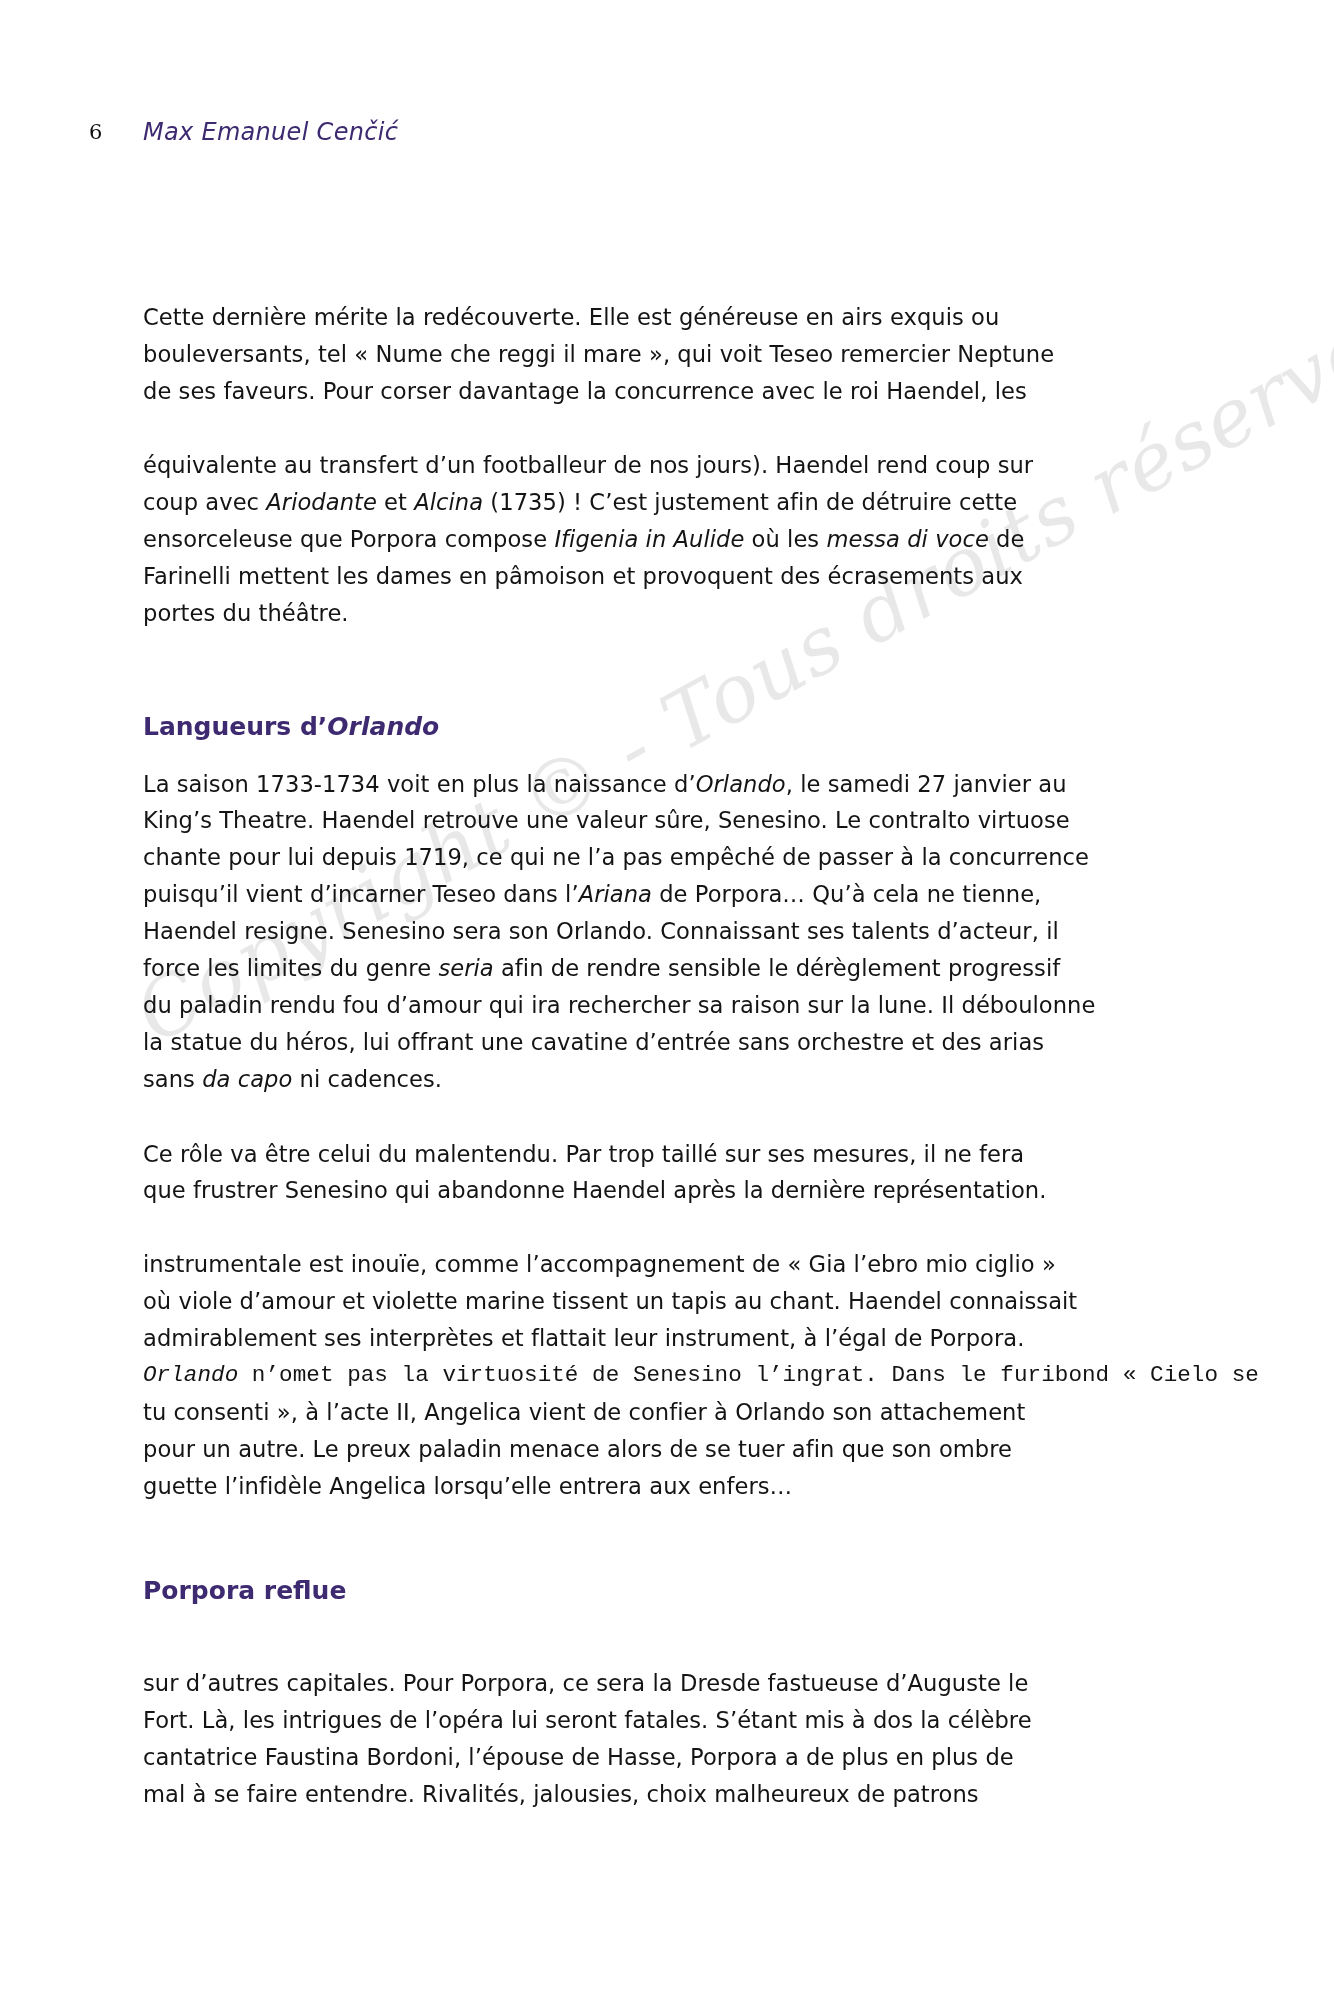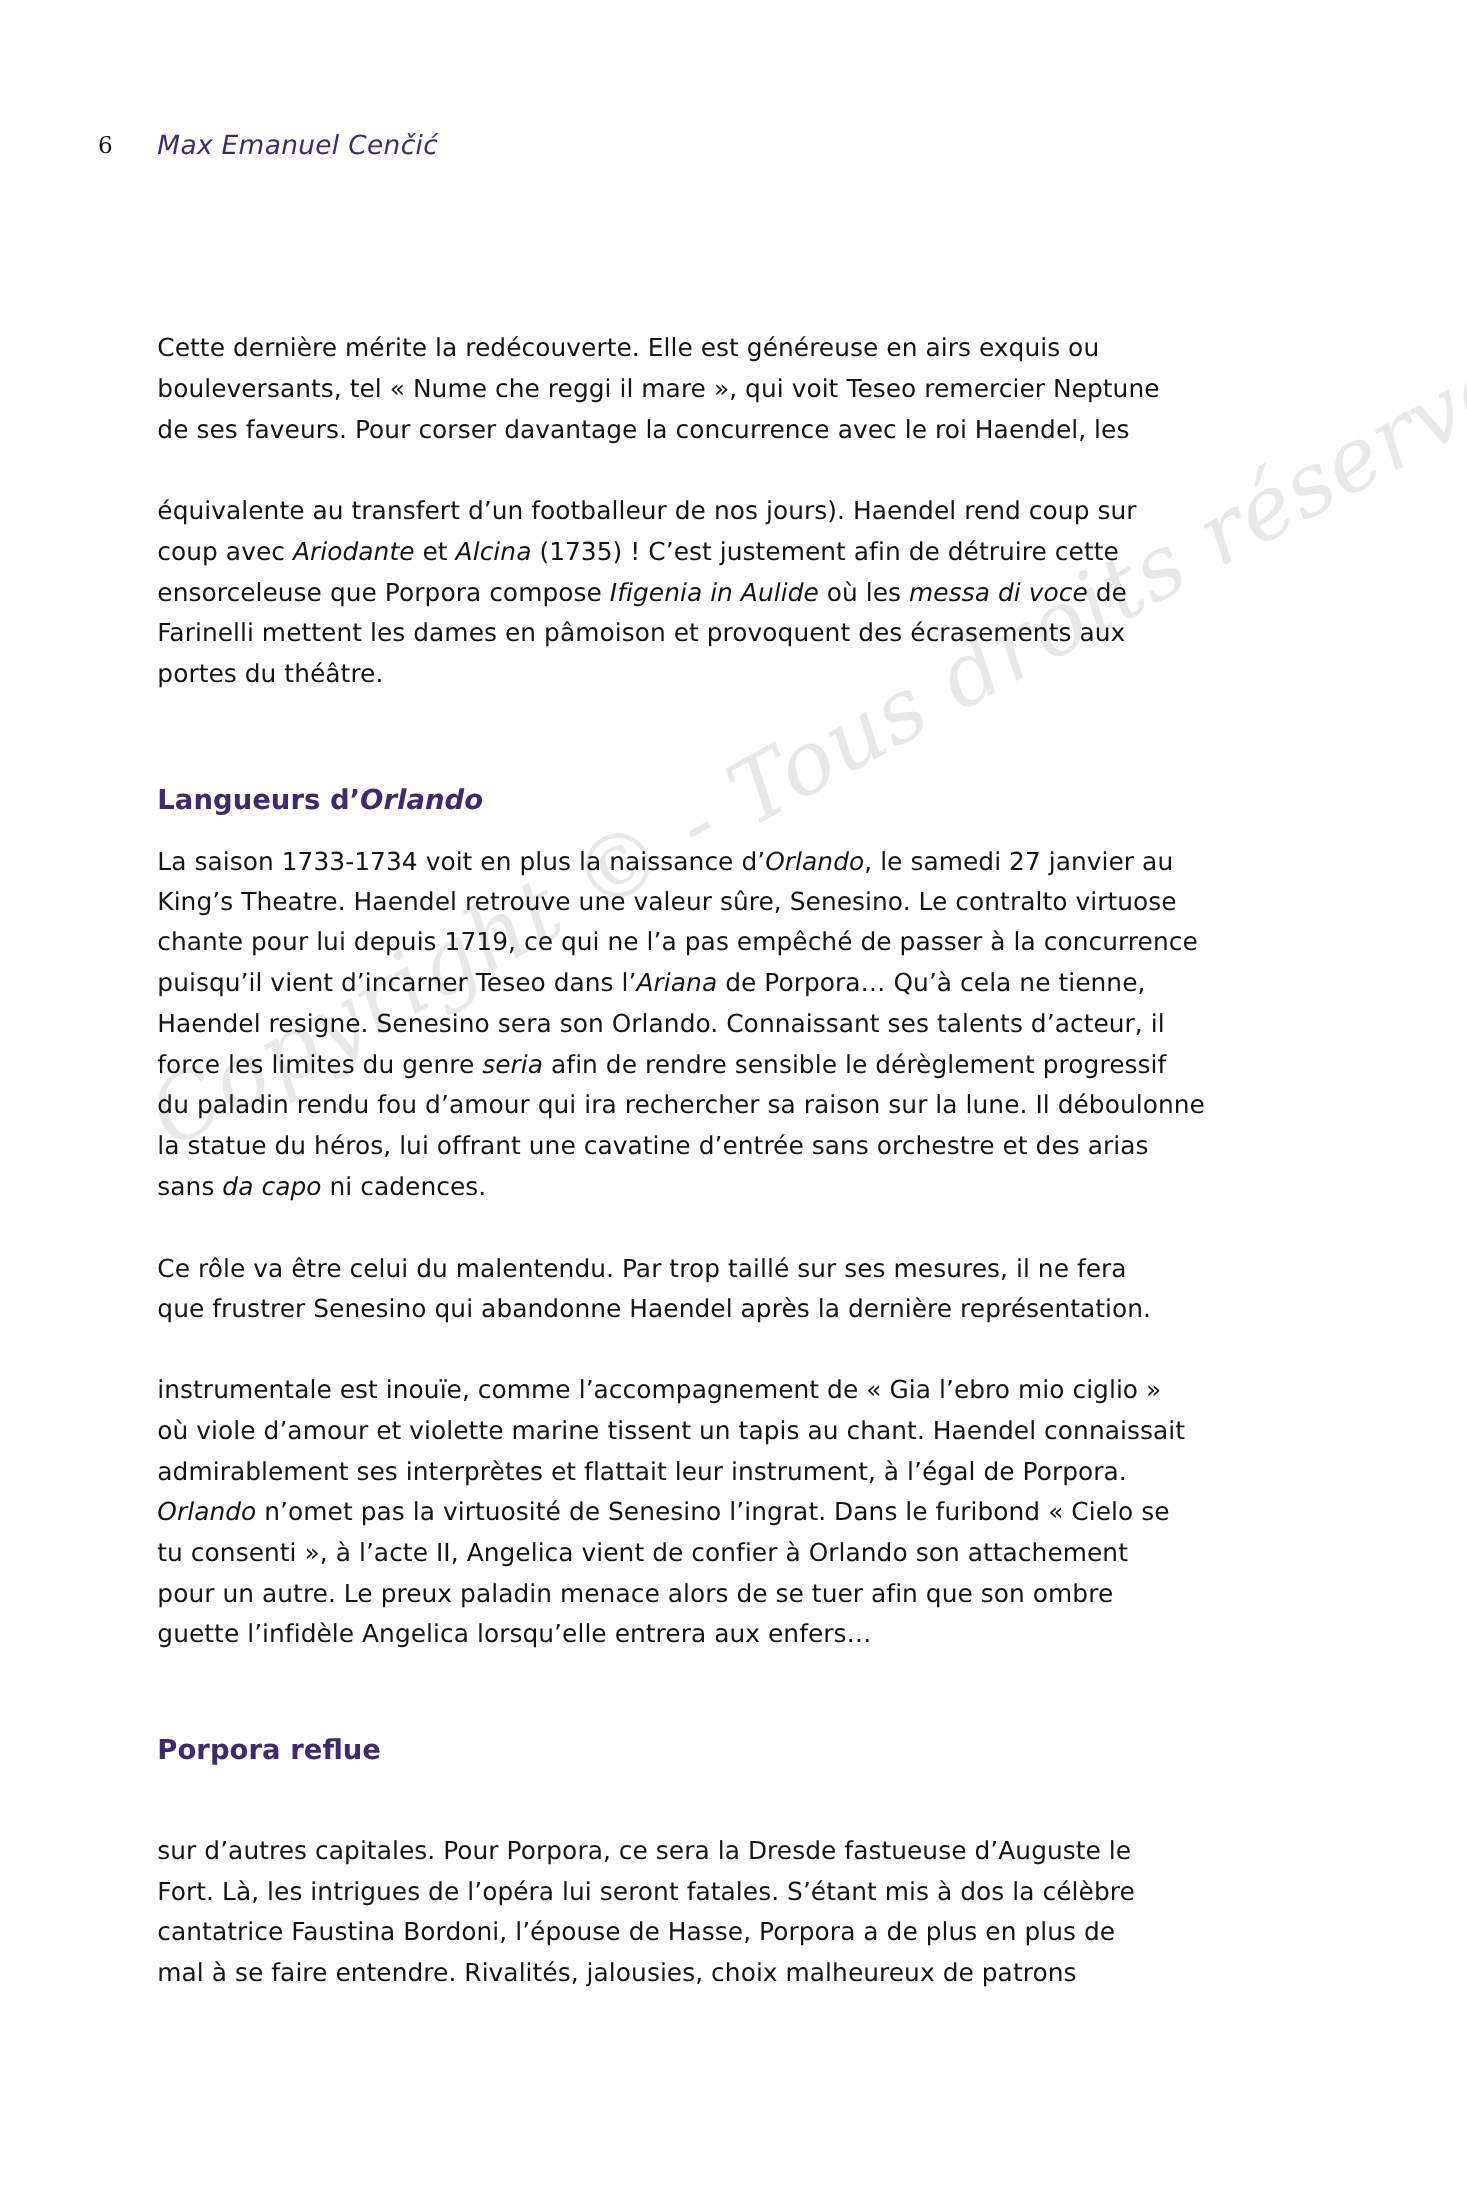--- a/index.html
+++ b/index.html
@@ -44,21 +44,21 @@
       <div class="line" style="top: 920.3px;"><span>Haendel resigne. Senesino sera son Orlando. Connaissant ses talents d’acteur, il</span></div>
       <div class="line" style="top: 957.25px;"><span>force les limites du genre </span><i>seria</i><span> afin de rendre sensible le dérèglement progressif</span></div>
       <div class="line" style="top: 994.2px;"><span>du paladin rendu fou d’amour qui ira rechercher sa raison sur la lune. Il déboulonne</span></div>
       <div class="line" style="top: 1031.15px;"><span>la statue du héros, lui offrant une cavatine d’entrée sans orchestre et des arias</span></div>
       <div class="line" style="top: 1068.1px;"><span>sans </span><i>da capo</i><span> ni cadences.</span></div>
       <div class="line" style="top: 1142.5px;"><span>Ce rôle va être celui du malentendu. Par trop taillé sur ses mesures, il ne fera</span></div>
       <div class="line" style="top: 1179.45px;"><span>que frustrer Senesino qui abandonne Haendel après la dernière représentation.</span></div>
       <div class="line" style="top: 1253.35px;"><span>instrumentale est inouïe, comme l’accompagnement de « Gia l’ebro mio ciglio »</span></div>
       <div class="line" style="top: 1290.3px;"><span>où viole d’amour et violette marine tissent un tapis au chant. Haendel connaissait</span></div>
       <div class="line" style="top: 1327.25px;"><span>admirablement ses interprètes et flattait leur instrument, à l’égal de Porpora.</span></div>
-      <div class="line" style="top: 1364.2px;"><i>Orlando</i><span> n’omet pas la virtuosité de Senesino l’ingrat. Dans le furibond « Cielo se</span></div>
+      <div class="line" style="top: 1364.2px; font-family: Liberation Mono, monospace;"><i>Orlando</i><span> n’omet pas la virtuosité de Senesino l’ingrat. Dans le furibond « Cielo se</span></div>
       <div class="line" style="top: 1401.15px;"><span>tu consenti », à l’acte II, Angelica vient de confier à Orlando son attachement</span></div>
       <div class="line" style="top: 1438.1px;"><span>pour un autre. Le preux paladin menace alors de se tuer afin que son ombre</span></div>
       <div class="line" style="top: 1475.05px;"><span>guette l’infidèle Angelica lorsqu’elle entrera aux enfers…</span></div>
       <div class="heading" style="top: 1577.5px; left: 0px;"><span>Porpora reflue</span></div>
       <div class="line" style="top: 1672.3px;"><span>sur d’autres capitales. Pour Porpora, ce sera la Dresde fastueuse d’Auguste le</span></div>
       <div class="line" style="top: 1709.1px;"><span>Fort. Là, les intrigues de l’opéra lui seront fatales. S’étant mis à dos la célèbre</span></div>
       <div class="line" style="top: 1745.9px;"><span>cantatrice Faustina Bordoni, l’épouse de Hasse, Porpora a de plus en plus de</span></div>
       <div class="line" style="top: 1782.7px;"><span>mal à se faire entendre. Rivalités, jalousies, choix malheureux de patrons</span></div>
     </div>
 

